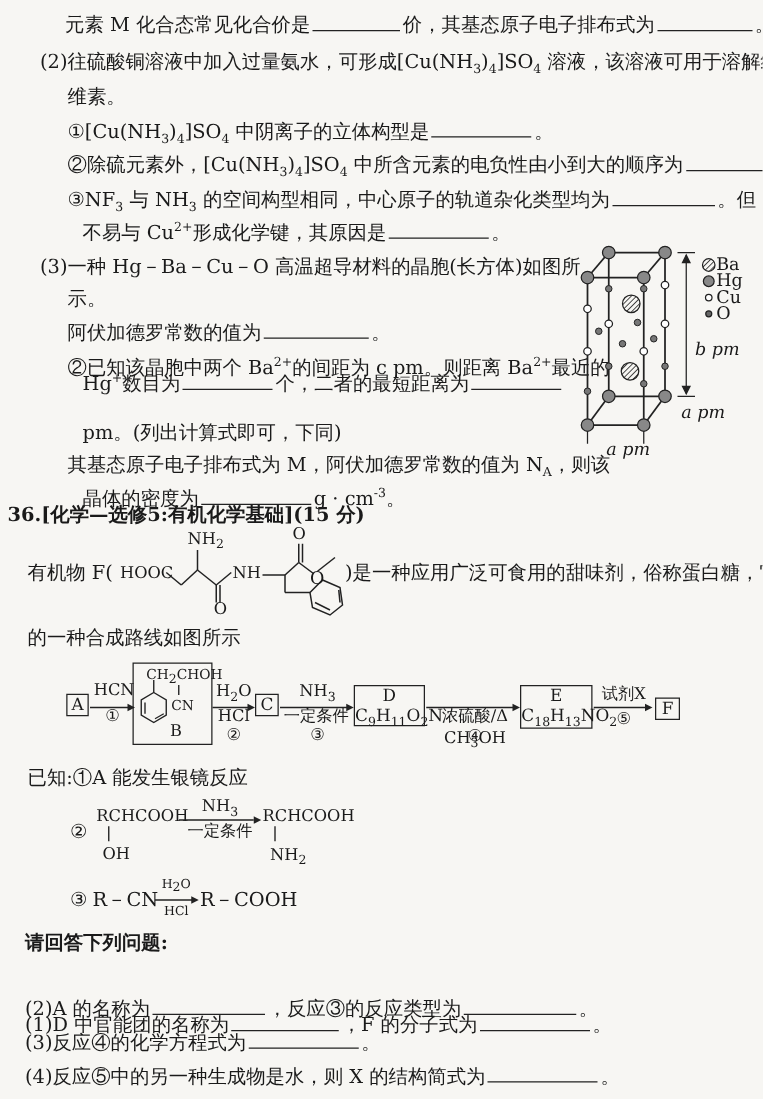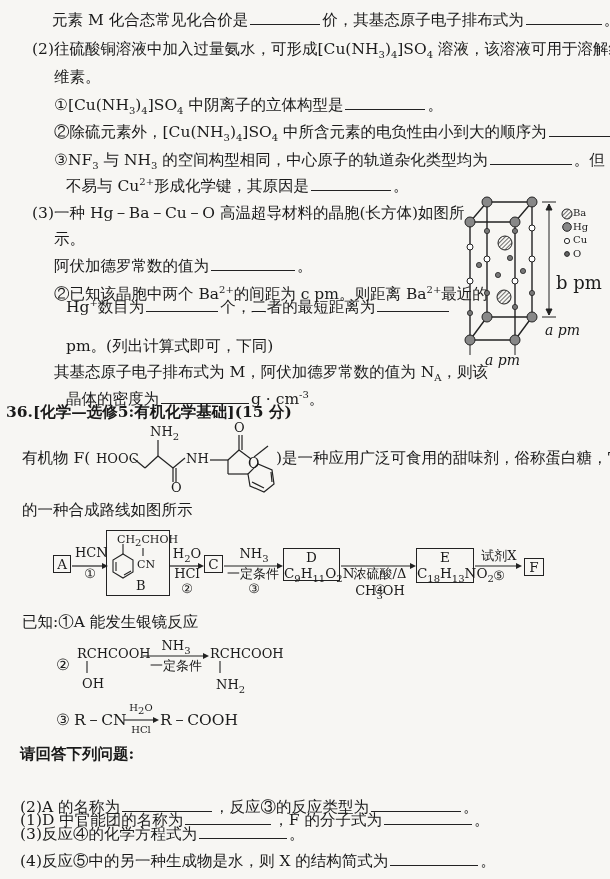--- a/index.html
+++ b/index.html
@@ -137,40 +137,40 @@
     <line x1="72" y1="7" x2="86" y2="7"></line>
     <line x1="72" y1="122" x2="86" y2="122"></line>
     <line x1="79" y1="9" x2="79" y2="120"></line>
     <polygon points="79,9 76,15 82,15" fill="#222"></polygon>
     <polygon points="79,120 76,114 82,114" fill="#222"></polygon>
     <line x1="0" y1="150" x2="0" y2="160"></line>
     <line x1="45" y1="150" x2="45" y2="160"></line>
   </g>
 </svg>
 
-<div style="position:absolute; left:561px; top:206px; font-size:10px; line-height:13px;">
+<div style="position:absolute; left:561px; top:206px; font-size:14px; line-height:13px;">
   <div><svg width="12" height="12" style="position:relative; vertical-align:middle;">
         <defs>
           <pattern id="h2" patternUnits="userSpaceOnUse" width="3" height="3" patternTransform="rotate(45)">
             <line x1="0" y1="0" x2="0" y2="3" stroke="#222" stroke-width="1.3"></line>
           </pattern>
         </defs>
         <circle cx="6" cy="6" r="5" fill="url(#h2)" stroke="#222"></circle>
       </svg><span>Ba</span></div>
   <div><svg width="12" height="12" style="position:relative; vertical-align:middle;">
         <circle cx="6" cy="6" r="4.3" fill="#888" stroke="#222"></circle>
       </svg><span>Hg</span></div>
   <div><svg width="12" height="12" style="position:relative; vertical-align:middle;">
         <circle cx="6" cy="6" r="2.6" fill="#fff" stroke="#222"></circle>
       </svg><span>Cu</span></div>
   <div><svg width="12" height="12" style="position:relative; vertical-align:middle;">
         <circle cx="6" cy="6" r="2.4" fill="#666" stroke="#222"></circle>
       </svg><span>O</span></div>
 </div>
-<div style="position:absolute; left:556px; top:272px; font-size:18px; ">b pm</div>
+<div style="position:absolute; left:556px; top:272px; font-size:14px; font-style:italic;">b pm</div>
 <div style="position:absolute; left:545px; top:322px; font-size:14px; font-style:italic;">a pm</div>
 <div style="position:absolute; left:485px; top:352px; font-size:14px; font-style:italic;">a pm</div>
 
 <div class="line bold" style="left:6px; top:402px;">36.[化学—选修5:有机化学基础](15 分)</div>
 
 <div class="line" style="left:22px; top:448px;">有机物 F(</div>
 
 <svg style="left:88px; top:424px;" width="190" height="70" viewBox="0 0 190 70">
   <g stroke="#222" stroke-width="1.2" fill="none">
     <line x1="45" y1="34" x2="57" y2="44"></line>

